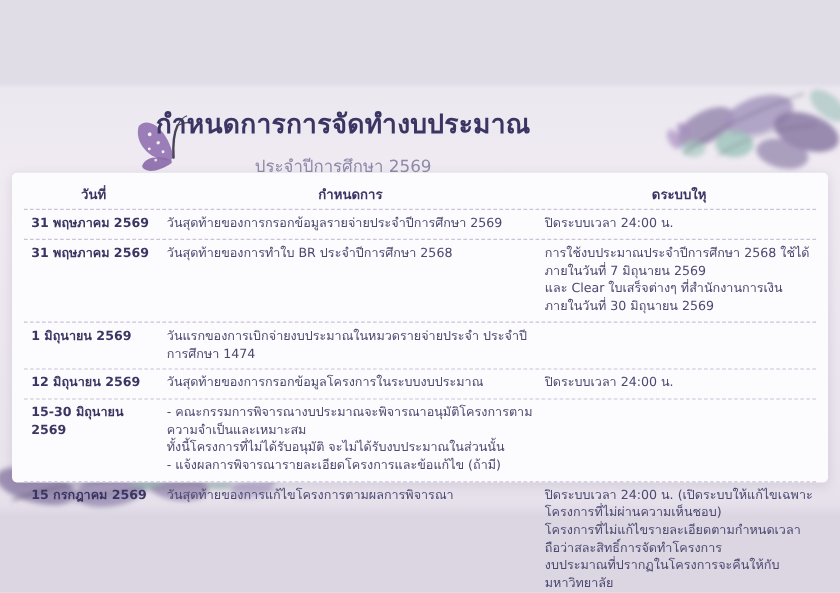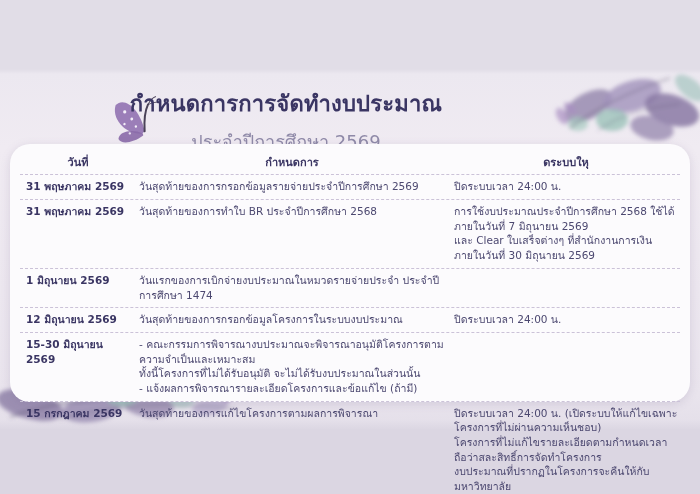--- a/index.html
+++ b/index.html
@@ -26,21 +26,21 @@
   .decor{position:absolute;z-index:1;pointer-events:none;}
   #flowers-top-right{right:0;top:58px;}
   #leaves-bottom-left{left:0;top:383px;}
   #butterfly{left:110px;top:90px;}
 
   
   .card{
     position:absolute;z-index:2;
     left:10px;top:144px;width:680px;height:258px;
     background:var(--card);
-    border-radius:20px;
+    border-radius:4px;
     box-shadow:0 2px 10px rgba(110,95,140,.18);
     padding:6px 10px 2px 10px;
   }
 
   .trow{
     display:grid;
     grid-template-columns:104px 306px 1fr;
     column-gap:9px;
     padding:4px 2px 5px 6px;
     border-bottom:1px dashed var(--dash);
@@ -54,21 +54,21 @@
   .cell.date{font-weight:bold;color:var(--ink);}
   .cell.schedule,.cell.remark{color:var(--ink-soft);}
 
   
   .page-head{position:absolute;z-index:2;left:0;top:86px;width:572px;text-align:center;}
   .page-title{
     font-size:22px;font-weight:bold;color:var(--ink);
     letter-spacing:.2px;
   }
   .page-subtitle{
-    margin-top:6px;font-size:18px;color:var(--sub);
+    margin-top:6px;font-size:14px;color:var(--sub);
   }
 </style>
 </head>
 <body>
 
 <svg id="flowers-top-right" class="decor" width="150" height="95" viewBox="0 0 150 95">
   <defs>
       <filter id="b1" x="-40%" y="-40%" width="180%" height="180%">
         <feGaussianBlur stdDeviation="2.2"></feGaussianBlur>
       </filter>

